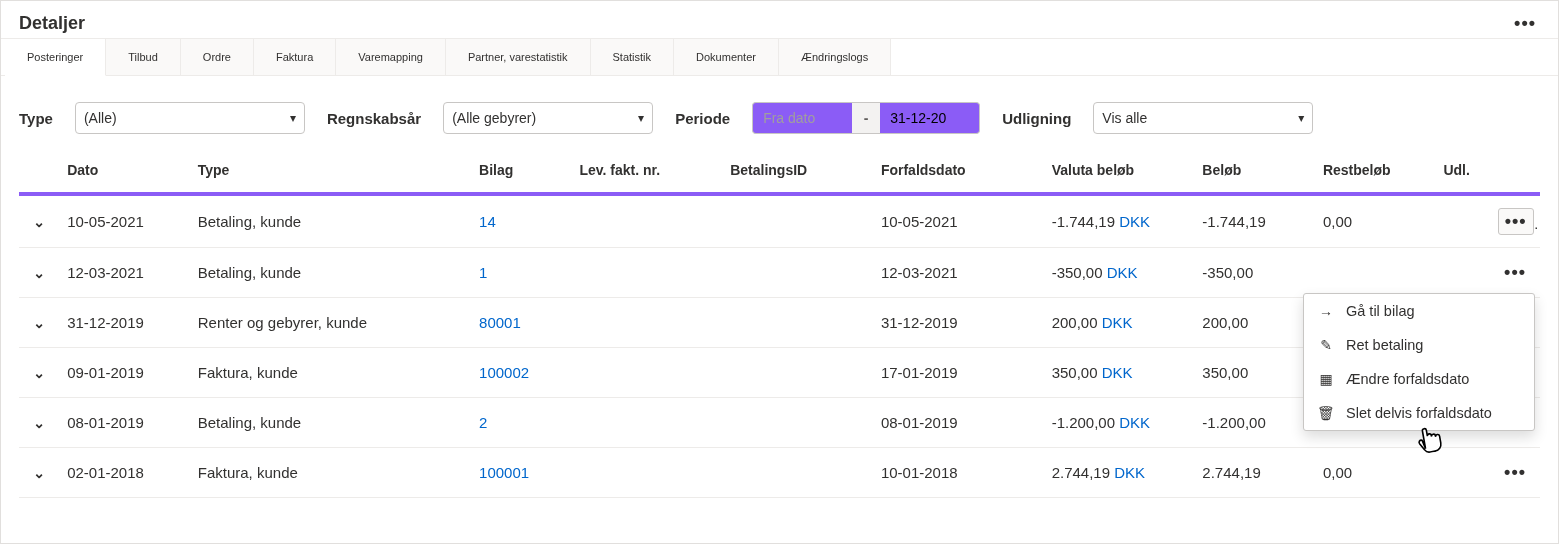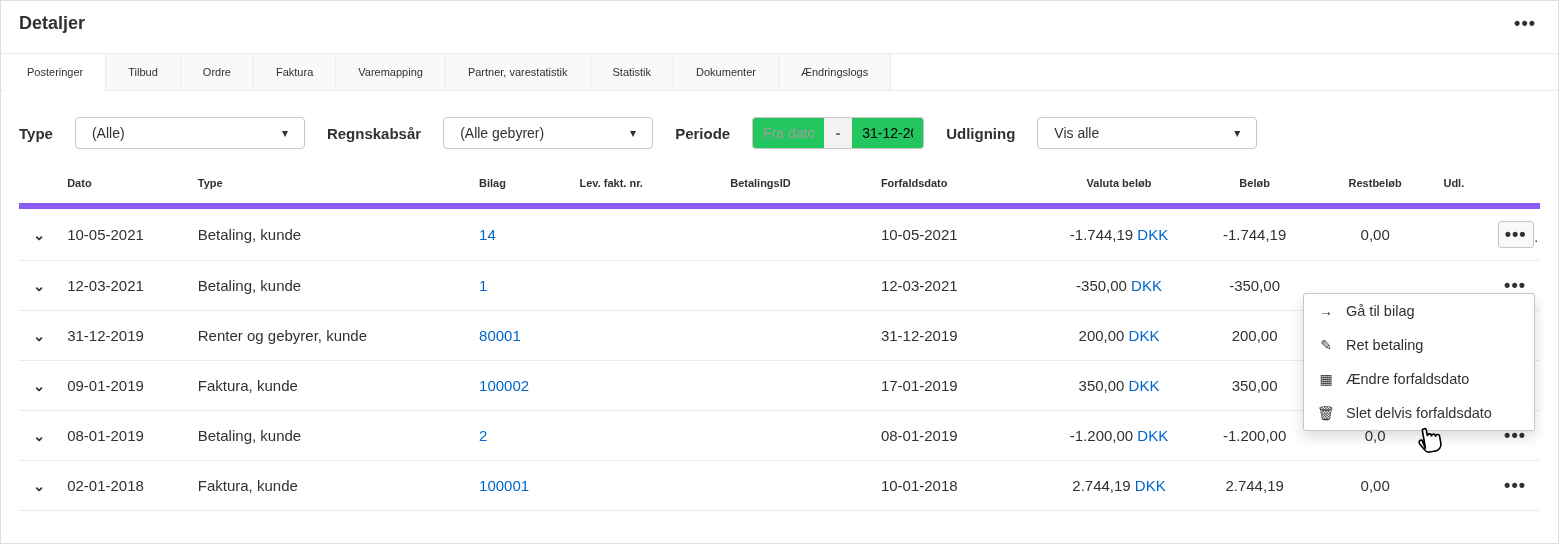--- a/index.html
+++ b/index.html
@@ -12,21 +12,21 @@
     width: 1559px;
     height: 544px;
     overflow: hidden;
     position: relative;
     border: 1px solid #e1dfdd;
   }
   .panel-header {
     display: flex;
     align-items: center;
     justify-content: space-between;
-    padding: 10px 16px 17px 18px;
+    padding: 10px 16px 2px 18px;
     border-bottom: 1px solid #edebe9;
   }
   .panel-title {
     font-size: 18px;
     font-weight: 600;
   }
   .header-more {
     font-size: 18px;
     font-weight: 700;
     letter-spacing: 1px;
@@ -57,43 +57,43 @@
     display: flex;
     align-items: center;
     gap: 22px;
     padding: 26px 18px 18px 18px;
     flex-wrap: nowrap;
   }
   .filter-label { font-weight: 600; font-size: 15px; }
   .select-box {
     display: inline-flex; align-items: center; justify-content: space-between;
     border: 1px solid #c8c6c4; border-radius: 4px;
-    padding: 7px 16px; min-width: 190px; background: #fff; cursor: pointer;
+    padding: 7px 8px; min-width: 190px; background: #fff; cursor: pointer;
   }
   .select-box .chev { font-size: 12px; color:#323130; }
   .period-group { display: flex; align-items: stretch; }
   .date-input {
-    border: 1px solid #c8c6c4; padding: 7px 10px; width: 72px; background:#22c55e;
+    border: 1px solid #c8c6c4; padding: 7px 10px; width: 100px; background:#8b5cf6;
     font-size:14px; outline:none;
   }
   .date-input::placeholder{color:#a19f9d;}
   .date-input.left { border-radius: 4px 0 0 4px; border-right:none; }
   .date-sep {
     display:flex;align-items:center;justify-content:center; width:28px;
     border-top:1px solid #c8c6c4;border-bottom:1px solid #c8c6c4;
     background:#f3f2f1; font-weight:600; color:#605e5c;
   }
   .date-input.right { border-radius: 0 4px 4px 0; border-left:none;}
   .table-wrap { padding: 0 18px 0 18px; }
   table { width: 100%; border-collapse: collapse; table-layout: fixed; }
   thead th {
-    text-align: left; font-weight:600; font-size:11px; padding: 10px 8px 14px 8px;
-    border-bottom: 6px solid #8b5cf6;
-  }
-  thead th.num, tbody td.num { text-align:center; }
+    text-align: left; font-weight:600; font-size:14px; padding: 10px 8px 14px 8px;
+    border-bottom: 4px solid #8b5cf6;
+  }
+  thead th.num, tbody td.num { text-align:left; }
   tbody td {
     padding: 12px 8px; border-bottom: 1px solid #edebe9; font-size:15px;
     white-space: nowrap; overflow:hidden; text-overflow:ellipsis;
   }
   .exp-cell { width:36px; text-align:center;}
   .exp-chev { display:inline-block; transform: rotate(0deg); font-size:14px; font-weight:600;}
   .link { color:#0066cc; cursor:pointer; }
   .row-more {
     font-size: 18px; font-weight:700; letter-spacing:1px; cursor:pointer;
     display:inline-block; padding: 2px 6px; border-radius:3px;

